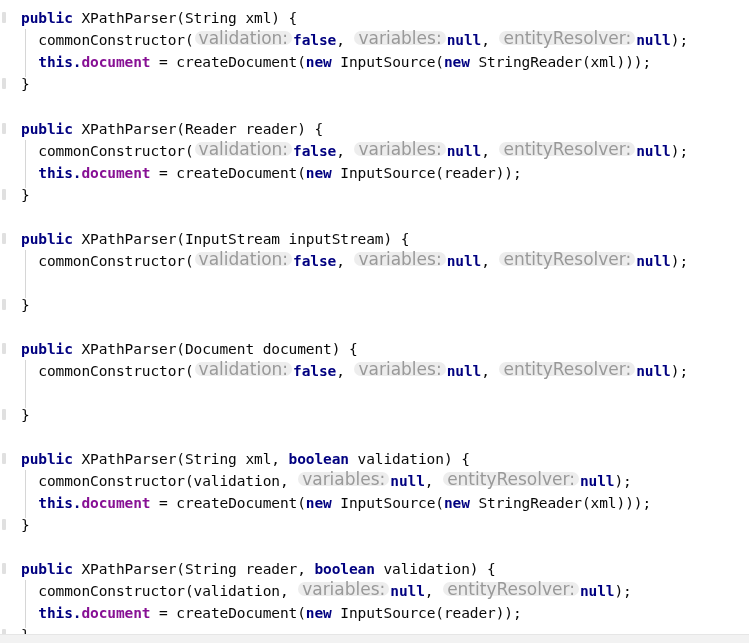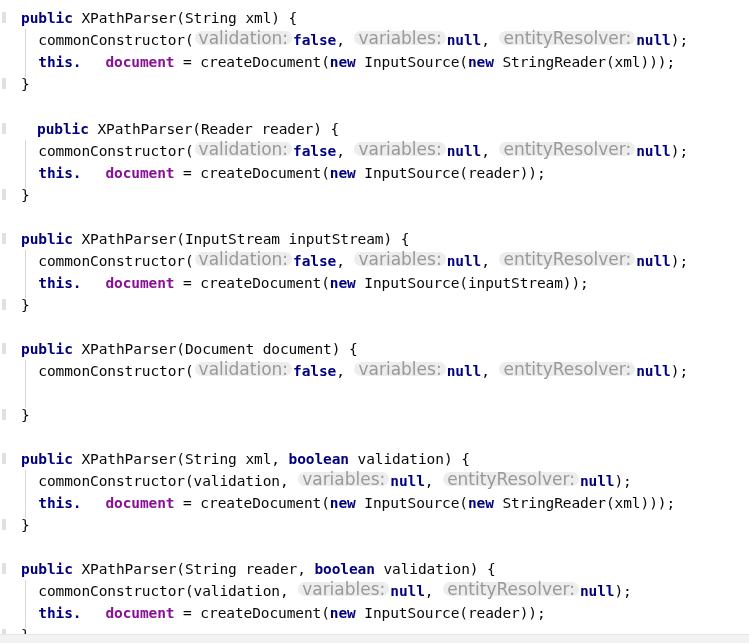--- a/index.html
+++ b/index.html
@@ -64,21 +64,21 @@
   
   .indent-guide {
     position: absolute;
     width: 1px;
     background: #d6d6d6;
     left: 25px;
   }
 
   
   .kw        { color: #000080; font-weight: bold; }
-  .field     { color: #871094; font-weight: bold; margin-left: 24px; }
+  .field     { color: #871094; font-weight: bold; }
   .plain     { color: #080808; }
 
   
   .hint {
     display: inline-block;
     background: #ededed;
     color: #999999;
     border-radius: 7px;
     font-size: 17px;
     font-family: "DejaVu Sans", "Liberation Sans", sans-serif;
@@ -123,28 +123,27 @@
       <div class="fold-mark" style="top: 563px;"></div>
       <div class="fold-mark" style="top: 629px;"></div>
     </div>
 
   <div class="code" id="code">
       <div class="line" style="top: 7px; left: 21px;"><span class="kw">public</span><span class="plain"> XPathParser(String xml) {</span></div>
       <div class="line" style="top: 29px; left: 21px;"><span class="plain">  commonConstructor(</span><span class="hintgroup"><span class="hint">validation:</span><span class="kw">false</span><span class="plain">, </span></span><span class="hintgroup"><span class="hint">variables:</span><span class="kw">null</span><span class="plain">, </span></span><span class="hintgroup"><span class="hint">entityResolver:</span><span class="kw">null</span></span><span class="plain">);</span></div>
       <div class="line" style="top: 51px; left: 21px;"><span class="plain">  </span><span class="kw">this</span><span class="kw">.</span><span class="field">document</span><span class="plain"> = createDocument(</span><span class="kw">new</span><span class="plain"> InputSource(</span><span class="kw">new</span><span class="plain"> StringReader(xml)));</span></div>
       <div class="line" style="top: 73px; left: 21px;"><span class="plain">}</span></div>
       <div class="indent-guide" style="left: 25px; top: 29px; height: 48px;"></div>
-      <div class="line" style="top: 118px; left: 21px; margin-left: 16px;"><span class="kw">public</span><span class="plain"> XPathParser(Reader reader) {</span></div>
+      <div class="line" style="top: 118px; left: 21px;"><span class="kw">public</span><span class="plain"> XPathParser(Reader reader) {</span></div>
       <div class="line" style="top: 140px; left: 21px;"><span class="plain">  commonConstructor(</span><span class="hintgroup"><span class="hint">validation:</span><span class="kw">false</span><span class="plain">, </span></span><span class="hintgroup"><span class="hint">variables:</span><span class="kw">null</span><span class="plain">, </span></span><span class="hintgroup"><span class="hint">entityResolver:</span><span class="kw">null</span></span><span class="plain">);</span></div>
       <div class="line" style="top: 162px; left: 21px;"><span class="plain">  </span><span class="kw">this</span><span class="kw">.</span><span class="field">document</span><span class="plain"> = createDocument(</span><span class="kw">new</span><span class="plain"> InputSource(reader));</span></div>
       <div class="line" style="top: 184px; left: 21px;"><span class="plain">}</span></div>
       <div class="indent-guide" style="left: 25px; top: 140px; height: 48px;"></div>
       <div class="line" style="top: 228px; left: 21px; text-align: right;"><span class="kw">public</span><span class="plain"> XPathParser(InputStream inputStream) {</span></div>
       <div class="line" style="top: 250px; left: 21px;"><span class="plain">  commonConstructor(</span><span class="hintgroup"><span class="hint">validation:</span><span class="kw">false</span><span class="plain">, </span></span><span class="hintgroup"><span class="hint">variables:</span><span class="kw">null</span><span class="plain">, </span></span><span class="hintgroup"><span class="hint">entityResolver:</span><span class="kw">null</span></span><span class="plain">);</span></div>
-      <div class="line" style="top: 272px; left: 21px;"><span class="plain">  </span><span class="kw">this</span><span class="kw">.</span><span class="field">document</span><span class="plain"> = createDocument(</span><span class="kw">new</span><span class="plain"> InputSource(inputStream));</span></div>
       <div class="line" style="top: 294px; left: 21px;"><span class="plain">}</span></div>
       <div class="indent-guide" style="left: 25px; top: 250px; height: 48px;"></div>
       <div class="line" style="top: 338px; left: 21px;"><span class="kw">public</span><span class="plain"> XPathParser(Document document) {</span></div>
       <div class="line" style="top: 360px; left: 21px;"><span class="plain">  commonConstructor(</span><span class="hintgroup"><span class="hint">validation:</span><span class="kw">false</span><span class="plain">, </span></span><span class="hintgroup"><span class="hint">variables:</span><span class="kw">null</span><span class="plain">, </span></span><span class="hintgroup"><span class="hint">entityResolver:</span><span class="kw">null</span></span><span class="plain">);</span></div>
       <div class="line" style="top: 404px; left: 21px;"><span class="plain">}</span></div>
       <div class="indent-guide" style="left: 25px; top: 360px; height: 48px;"></div>
       <div class="line" style="top: 448px; left: 21px; text-align: center;"><span class="kw">public</span><span class="plain"> XPathParser(String xml, </span><span class="kw">boolean</span><span class="plain"> validation) {</span></div>
       <div class="line" style="top: 470px; left: 21px;"><span class="plain">  commonConstructor(validation, </span><span class="hintgroup"><span class="hint">variables:</span><span class="kw">null</span><span class="plain">, </span></span><span class="hintgroup"><span class="hint">entityResolver:</span><span class="kw">null</span></span><span class="plain">);</span></div>
       <div class="line" style="top: 492px; left: 21px;"><span class="plain">  </span><span class="kw">this</span><span class="kw">.</span><span class="field">document</span><span class="plain"> = createDocument(</span><span class="kw">new</span><span class="plain"> InputSource(</span><span class="kw">new</span><span class="plain"> StringReader(xml)));</span></div>
       <div class="line" style="top: 514px; left: 21px;"><span class="plain">}</span></div>

